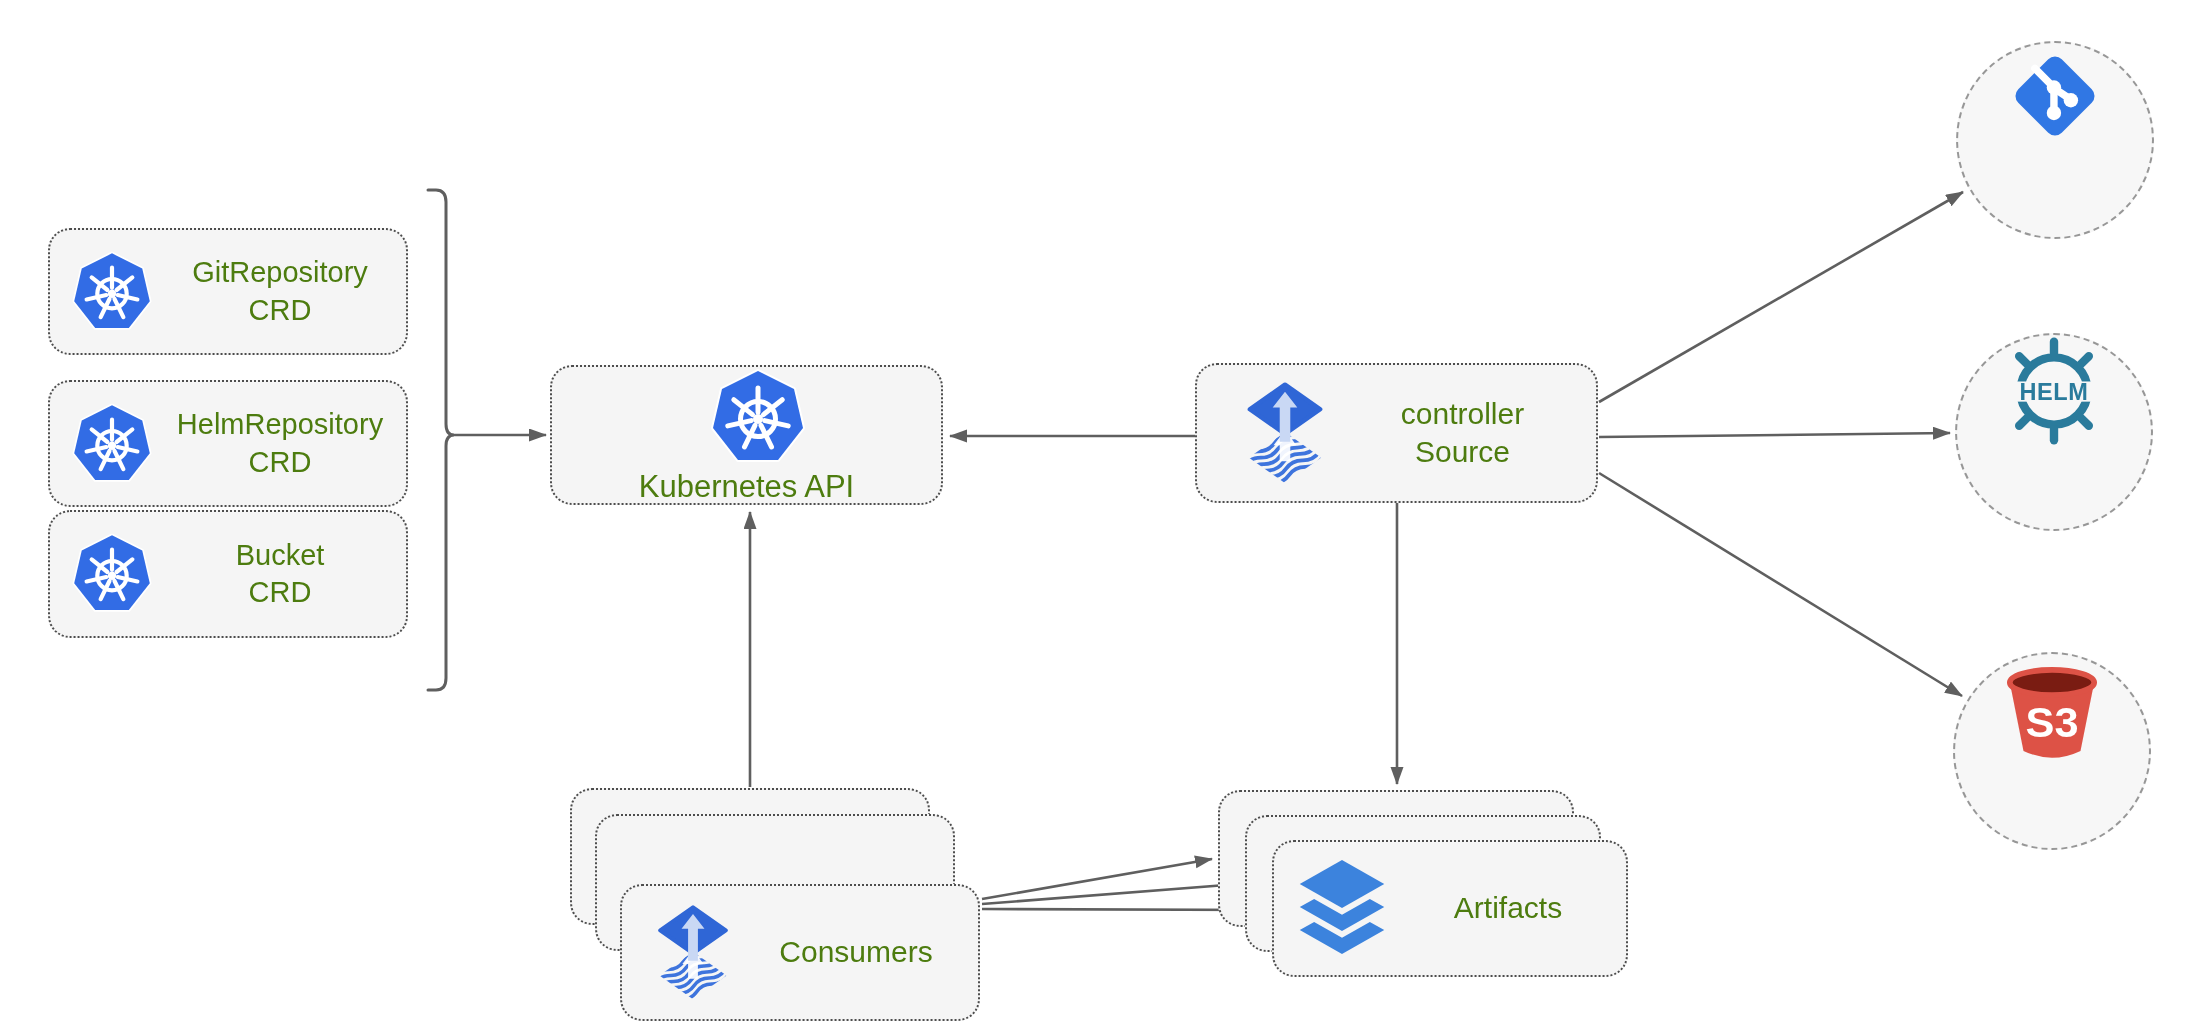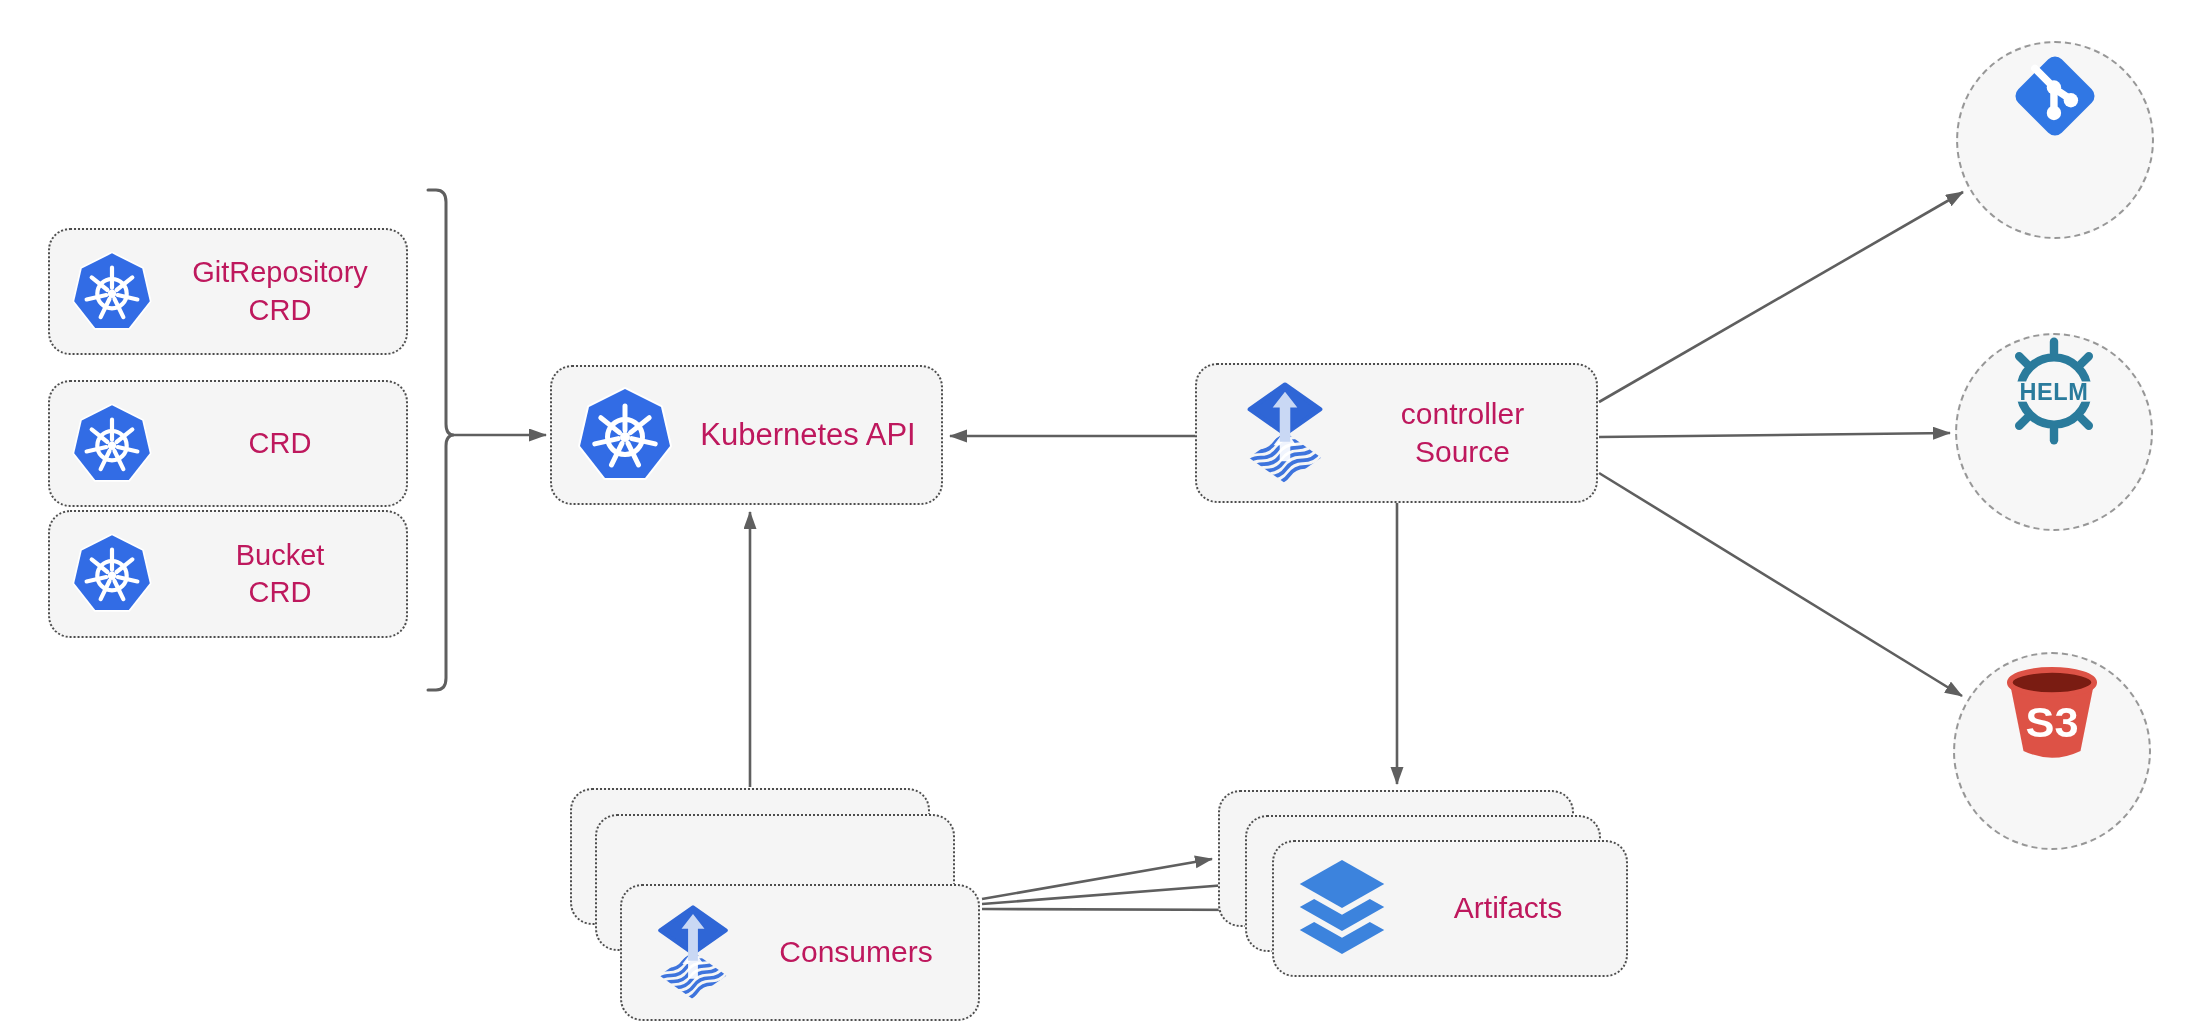--- a/index.html
+++ b/index.html
@@ -14,21 +14,21 @@
   .connectors{position:absolute;left:0;top:0;pointer-events:none;}
   .box{
     position:absolute;
     background:#F5F5F5;
     border:2.5px dotted #4D4D4D;
     border-radius:22px;
     box-sizing:border-box;
     display:flex;align-items:center;
   }
   .box .ic{flex:0 0 auto;display:block;}
-  .lbl{flex:1 1 auto;text-align:center;font-size:29px;line-height:1.28;color:#be185d;}
+  .lbl{flex:1 1 auto;text-align:center;font-size:29px;line-height:1.28;color:#4d7c0f;}
   .lbl-lg{font-size:31px;}
   .lbl-md{font-size:30px;}
   .stack-layer{
     position:absolute;
     background:#F5F5F5;
     border:2.5px dotted #4D4D4D;
     border-radius:22px;
     box-sizing:border-box;
   }
   .circle{
@@ -136,35 +136,36 @@
       <div>GitRepository</div>
       <div>CRD</div>
     </div>
   </div>
 
   <div class="box" style="left:48px;top:380px;width:360px;height:127px;">
     <svg class="ic" style="margin-left:20px;" width="84" height="84" viewBox="0 0 100 100">
         <use href="#sym-k8s"></use>
       </svg>
     <div class="lbl">
+      <div>HelmRepository</div>
       <div>CRD</div>
     </div>
   </div>
 
   <div class="box" style="left:48px;top:510px;width:360px;height:128px;">
     <svg class="ic" style="margin-left:20px;" width="84" height="84" viewBox="0 0 100 100">
         <use href="#sym-k8s"></use>
       </svg>
     <div class="lbl">
       <div>Bucket</div>
       <div>CRD</div>
     </div>
   </div>
 
-  <div class="box" style="left:550px;top:365px;width:393px;height:140px;">
+  <div class="box" style="left:550px;top:365px;width:393px;height:140px;flex-direction:column;">
     <svg class="ic" style="margin-left:23px;" width="100" height="100" viewBox="0 0 100 100">
         <use href="#sym-k8s"></use>
       </svg>
     <div class="lbl lbl-lg">Kubernetes API</div>
   </div>
 
   <div class="box" style="left:1195px;top:363px;width:403px;height:140px;">
     <svg class="ic" style="margin-left:44px;" width="88" height="102" viewBox="0 0 100 116">
         <use href="#sym-flux"></use>
       </svg>

